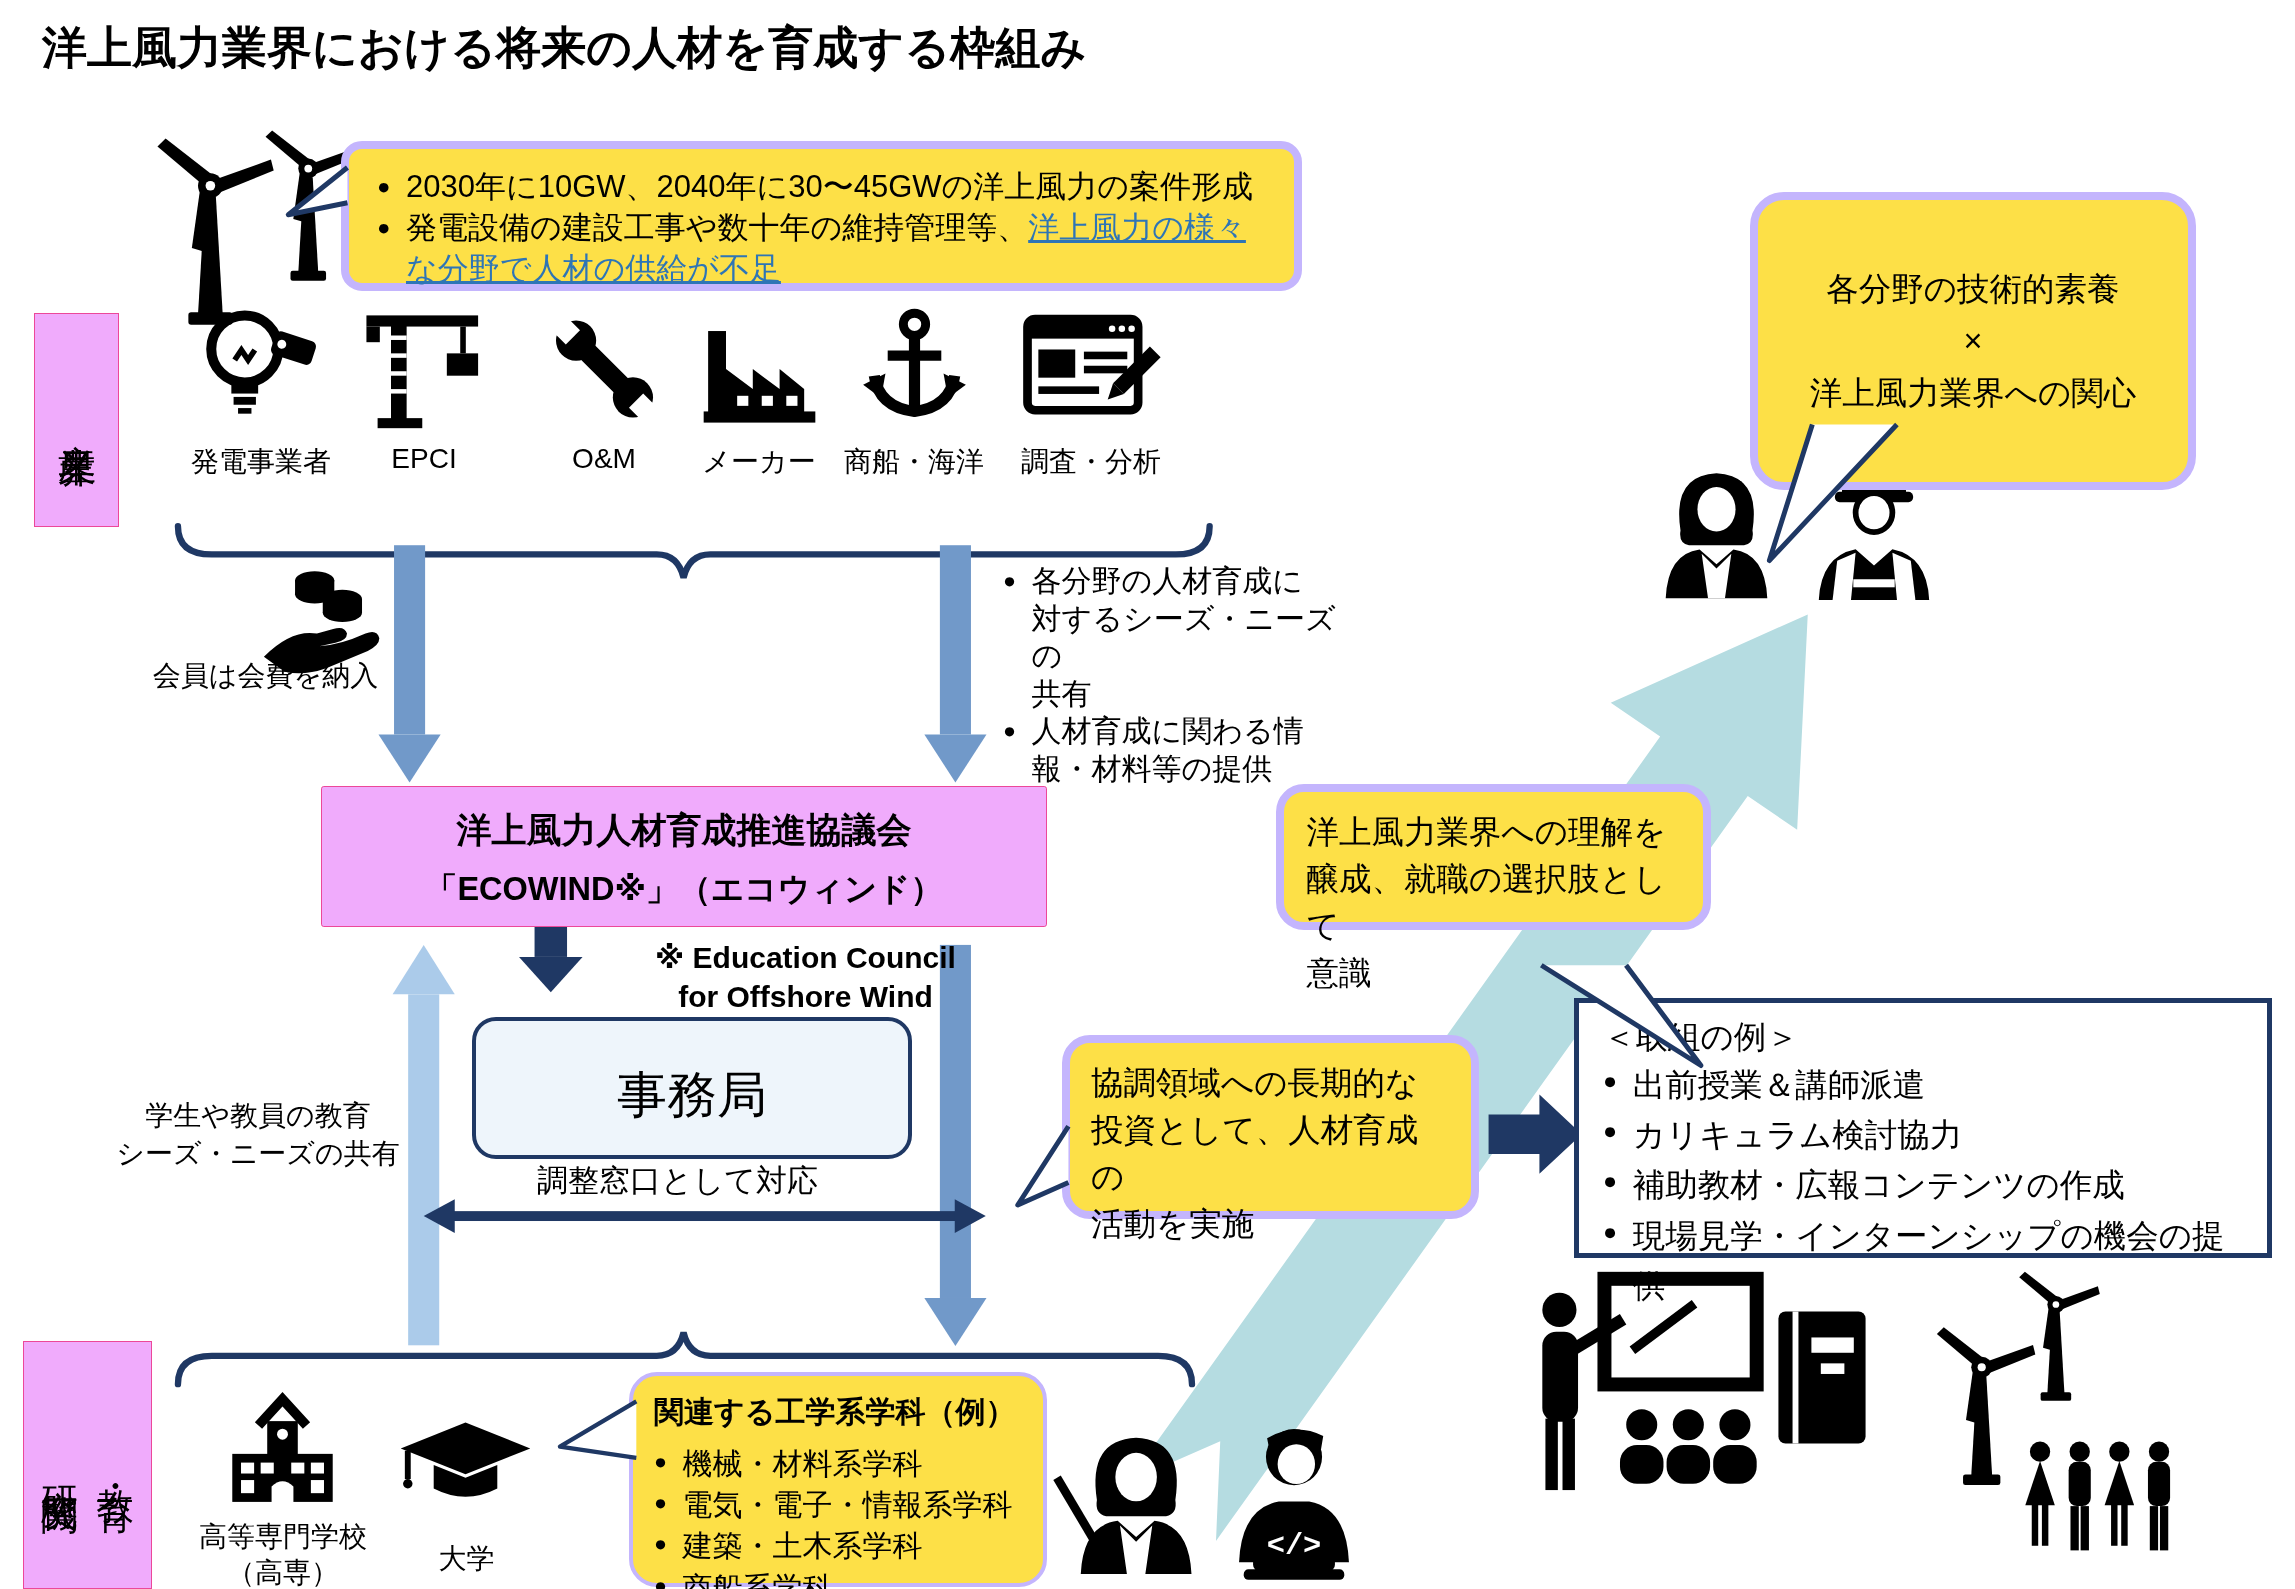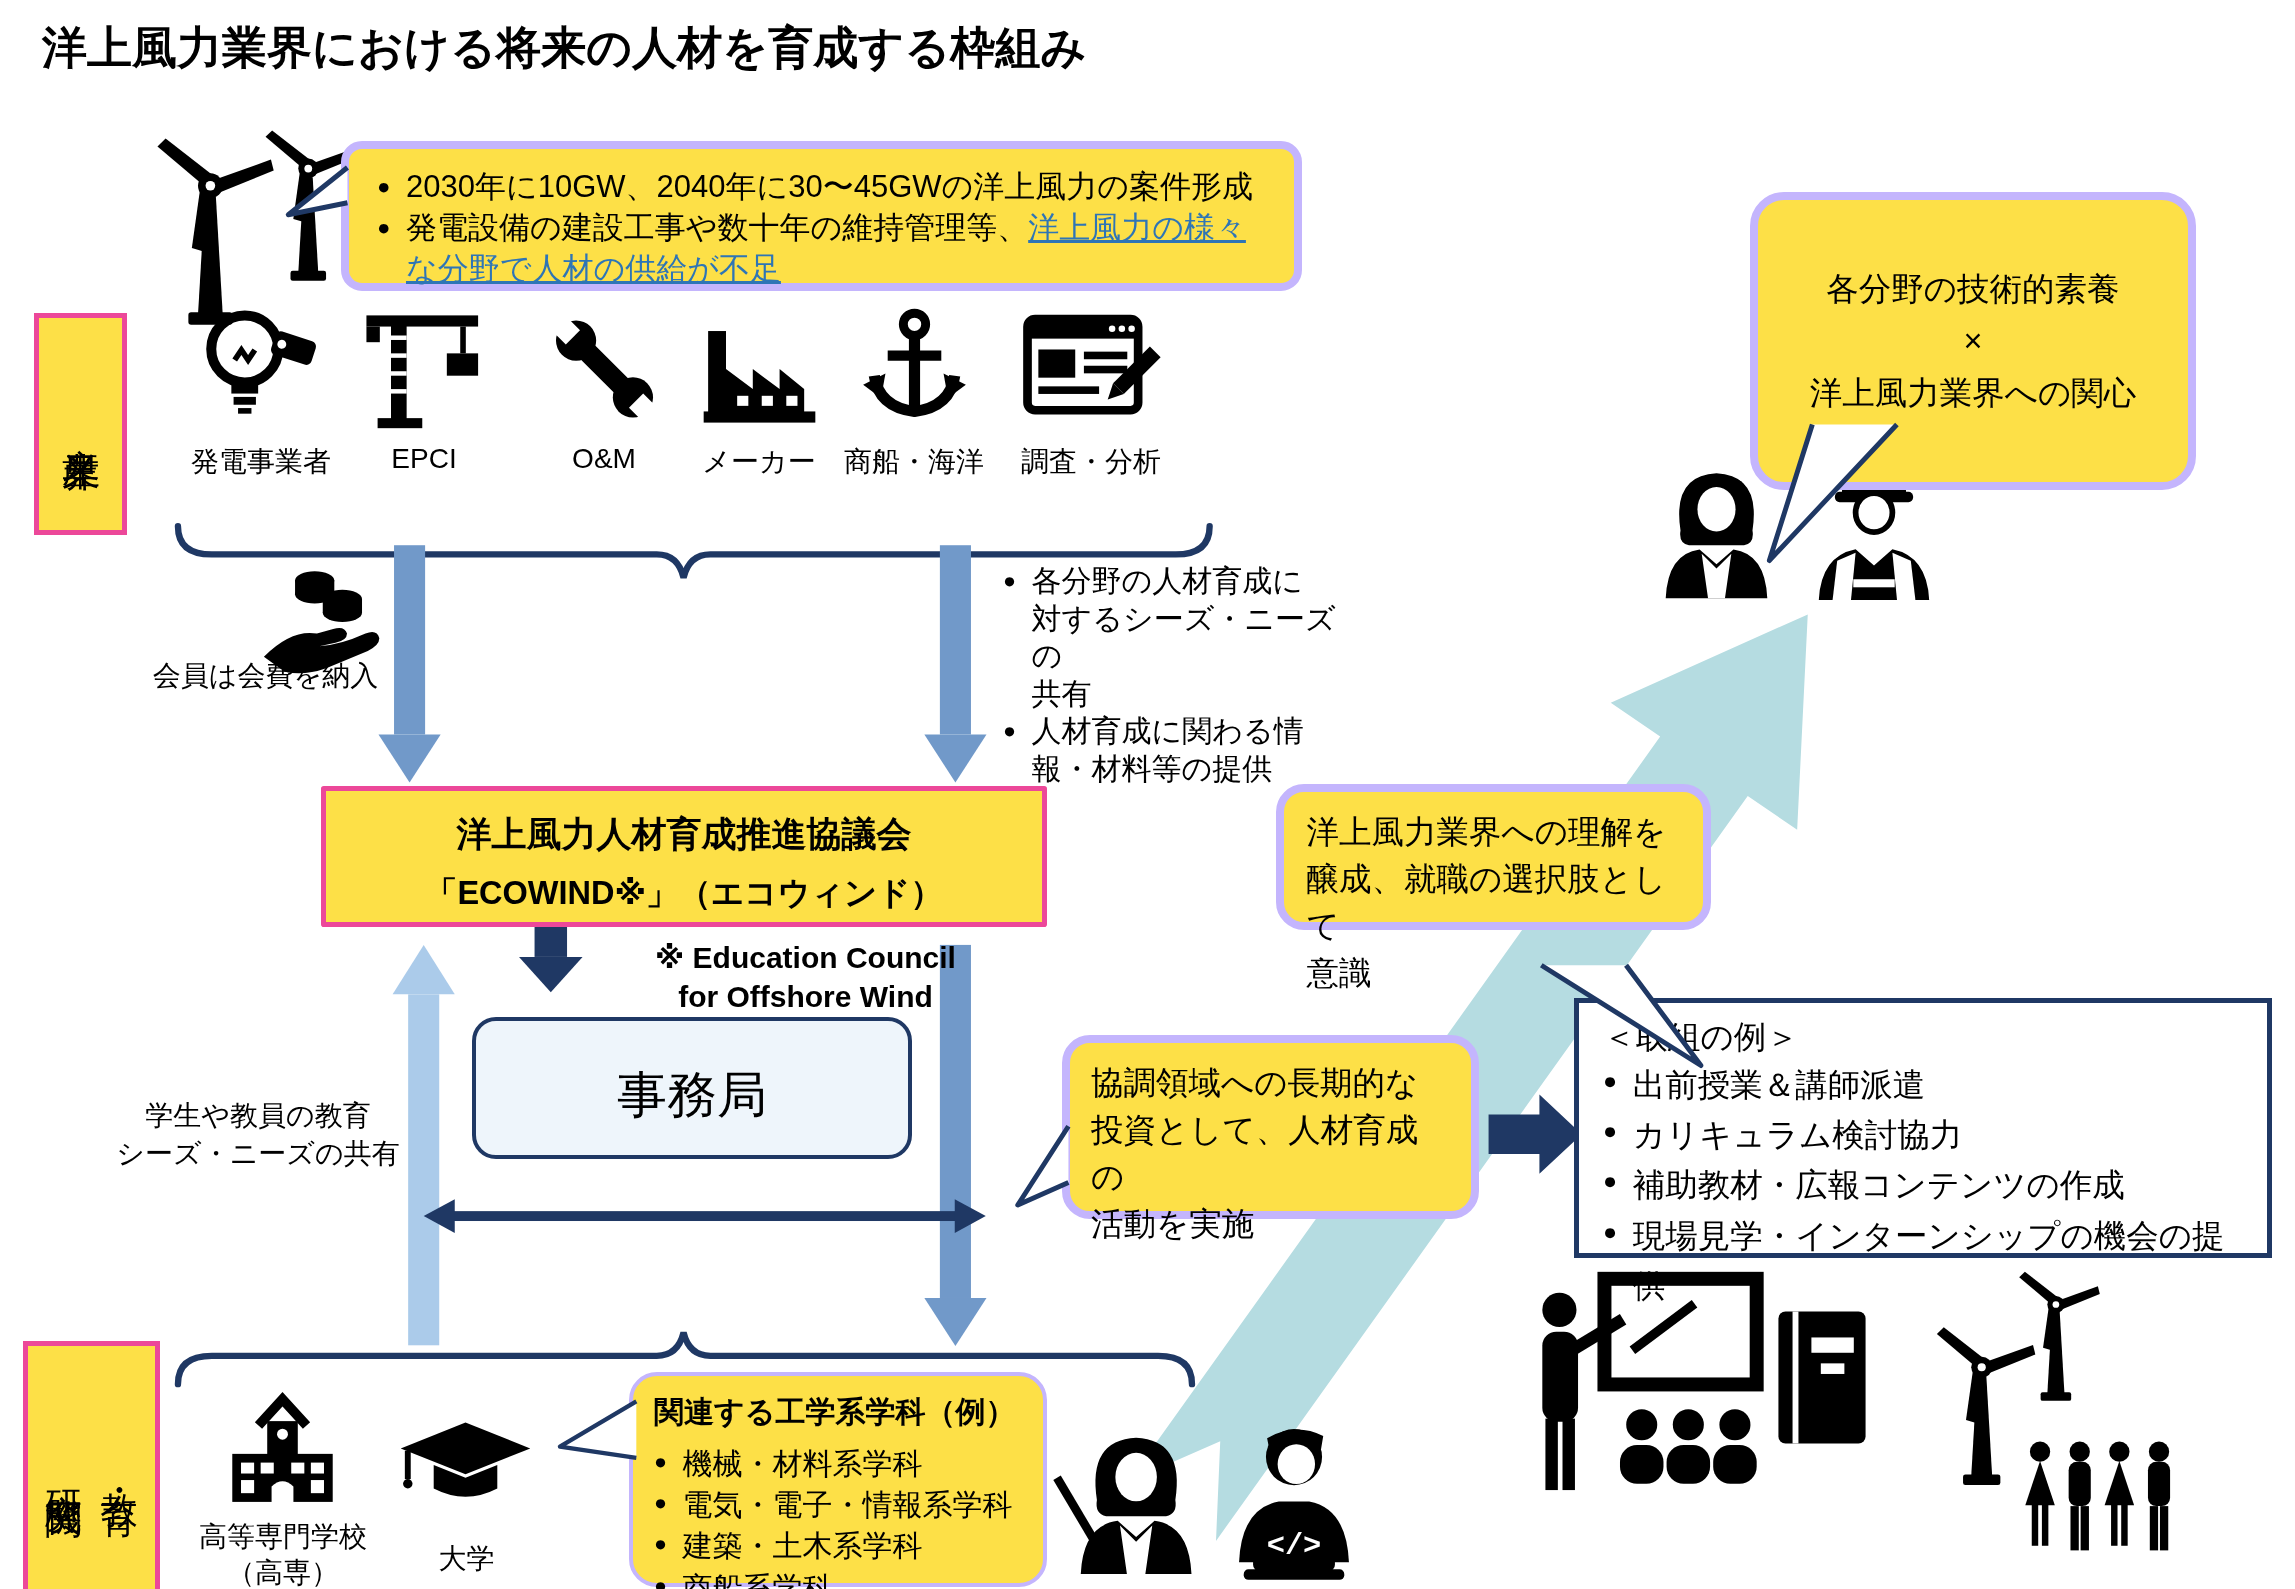--- a/index.html
+++ b/index.html
@@ -8,21 +8,21 @@
   .abs{position:absolute;}
   .pre{white-space:pre-line;}
   .center{text-align:center;}
   .bold{font-weight:bold;}
   #bg{position:absolute;left:0;top:0;z-index:1;}
   .icon{z-index:4;}
   .box{z-index:5;}
   .bubble{z-index:6;background:#fde047;border:8px solid #c4b5fd;border-radius:25.4px;}
   .tail{z-index:7;}
   .txt{z-index:8;}
-  .fillbox{background:#fde047;border:5px solid #ec4899;text-align:center;}
+  .fillbox{background:#f0abfc;border:1px solid #ec4899;text-align:center;}
   .vtext{writing-mode:vertical-rl;text-orientation:upright;letter-spacing:4.2px;}
   .li{display:flex;align-items:flex-start;}
   .li::before{content:"●";font-size:0.72em;margin-right:15.5px;line-height:1.8;}
   .link{color:#2e75b6;text-decoration:underline;cursor:pointer;}
   .sector{width:162px;text-align:center;z-index:4;}
   .sector .lab{margin-top:7px;font-size:28px;}
   svg{display:block;}
 </style>
 </head>
 <body>
@@ -247,20 +247,21 @@
     <div class="bold" style="font-size:32.5px;margin-top:14px;">「ECOWIND※」（エコウィンド）</div>
   </div>
 
   <div class="abs txt bold pre center" style="left:622px;top:938px;width:367px;font-size:30px;line-height:1.3;">※ Education Council
 for Offshore Wind</div>
 
   <div class="abs box center" style="left:472px;top:1017px;width:432px;height:134px;background:#eef5fb;border:4.2px solid #1f3864;border-radius:24px;display:flex;align-items:center;justify-content:center;">
     <span style="font-size:50px;margin-top:15px;">事務局</span>
   </div>
 
+  <div class="abs txt center" style="left:494px;top:1160px;width:367px;font-size:31px;">調整窓口として対応</div>
 
   <div class="abs txt center pre" style="left:106px;top:1097px;width:304px;font-size:28px;line-height:1.35;">学生や教員の教育
 シーズ・ニーズの共有</div>
 
   <div class="abs box fillbox vtext pre center" style="left:22.6px;top:1341px;width:127px;height:246px;display:flex;align-items:center;justify-content:center;font-size:37px;line-height:1.5;">
     <span class="pre">教育・
 研究機関</span>
   </div>
 
   <div class="abs icon" style="left:212px;top:1384px;">

